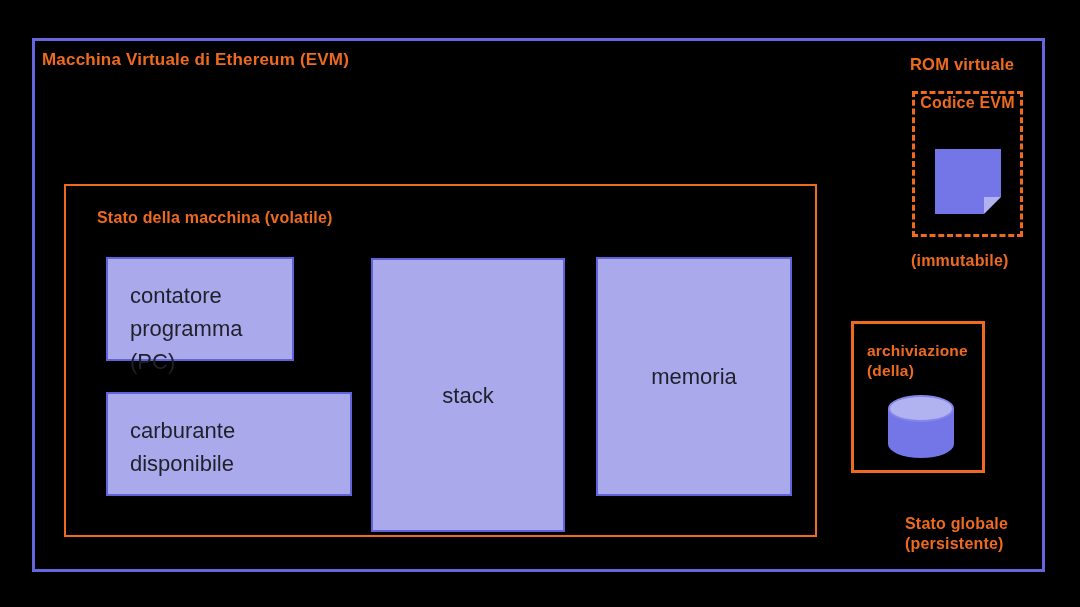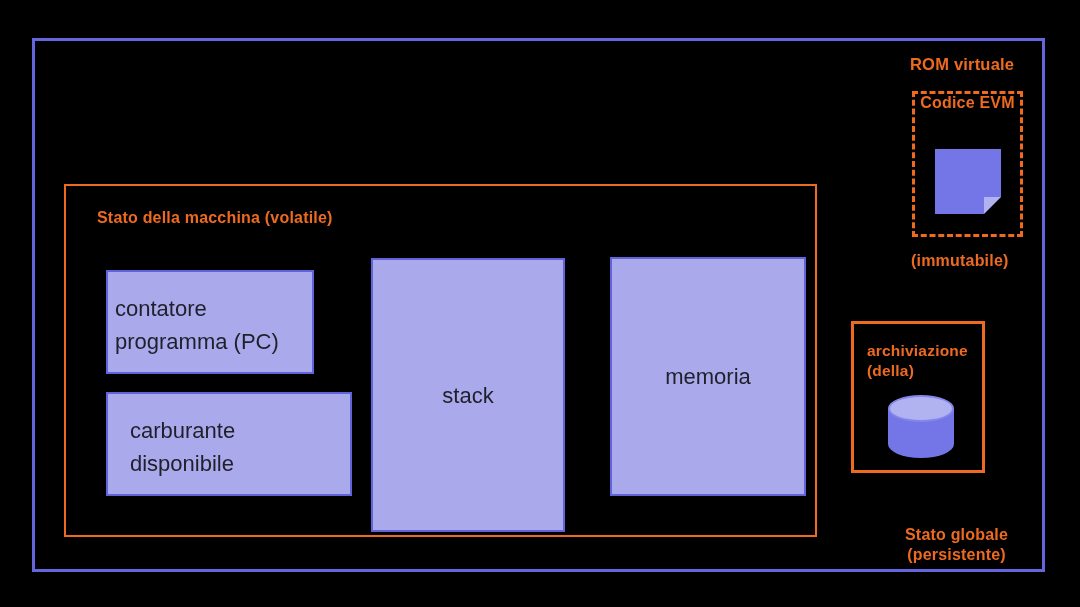--- a/index.html
+++ b/index.html
@@ -37,24 +37,24 @@
   }
   .machine-state-label{
     position:absolute;left:97px;top:209px;
     color:var(--accent-orange);font-size:16px;font-weight:600;letter-spacing:.2px;
   }
   .mbox{
     position:absolute;background:var(--box-fill-purple);
     border:2px solid var(--box-border-purple);
     color:var(--box-text);font-size:22px;line-height:33px;
   }
-  .mbox-pc{left:106px;top:270px;width:208px;height:104px;padding:20px 16px 0 7px;}
+  .mbox-pc{left:106px;top:257px;width:188px;height:104px;padding:20px 16px 0 22px;}
   .mbox-gas{left:106px;top:392px;width:246px;height:104px;padding:20px 16px 0 22px;}
   .mbox-stack{left:371px;top:258px;width:194px;height:274px;display:flex;align-items:center;justify-content:center;}
-  .mbox-memory{left:610px;top:257px;width:196px;height:239px;display:flex;align-items:center;justify-content:center;}
+  .mbox-memory{left:596px;top:257px;width:196px;height:239px;display:flex;align-items:center;justify-content:center;}
 
   
   .rom-label{
     position:absolute;left:910px;top:55px;
     color:var(--accent-orange);font-size:16.5px;font-weight:700;letter-spacing:.2px;
   }
   .code-box{
     position:absolute;left:912px;top:91px;width:111px;height:146px;
     border:3px dashed var(--accent-orange);
   }
@@ -95,32 +95,33 @@
     background:var(--icon-purple);
     border-radius:0 0 33px 33px / 0 0 14px 14px;
   }
   .cyl-top{
     position:absolute;left:0;top:0;width:66px;height:27px;
     background:var(--icon-purple-light);
     border:2px solid #8486ea;border-radius:50%;
   }
 
   .global-state-label{
-    position:absolute;left:905px;top:525px;
+    position:absolute;left:905px;top:514px;
     color:var(--accent-orange);font-size:16px;font-weight:700;line-height:20px;
-    white-space:pre-line;letter-spacing:.2px;text-align:center;
+    white-space:pre-line;letter-spacing:.2px;
   }
 </style>
 </head>
 <body>
 
 <div class="canvas">
 
   <div class="outer-box"></div>
 
+  <div class="evm-title">Macchina Virtuale di Ethereum (EVM)</div>
 
   <div class="machine-state-box"></div>
   <div class="machine-state-label">Stato della macchina (volatile)</div>
 
   <div class="mbox mbox-pc">
     <span>contatore programma (PC)</span>
   </div>
   <div class="mbox mbox-gas">
     <span>carburante disponibile</span>
   </div>

